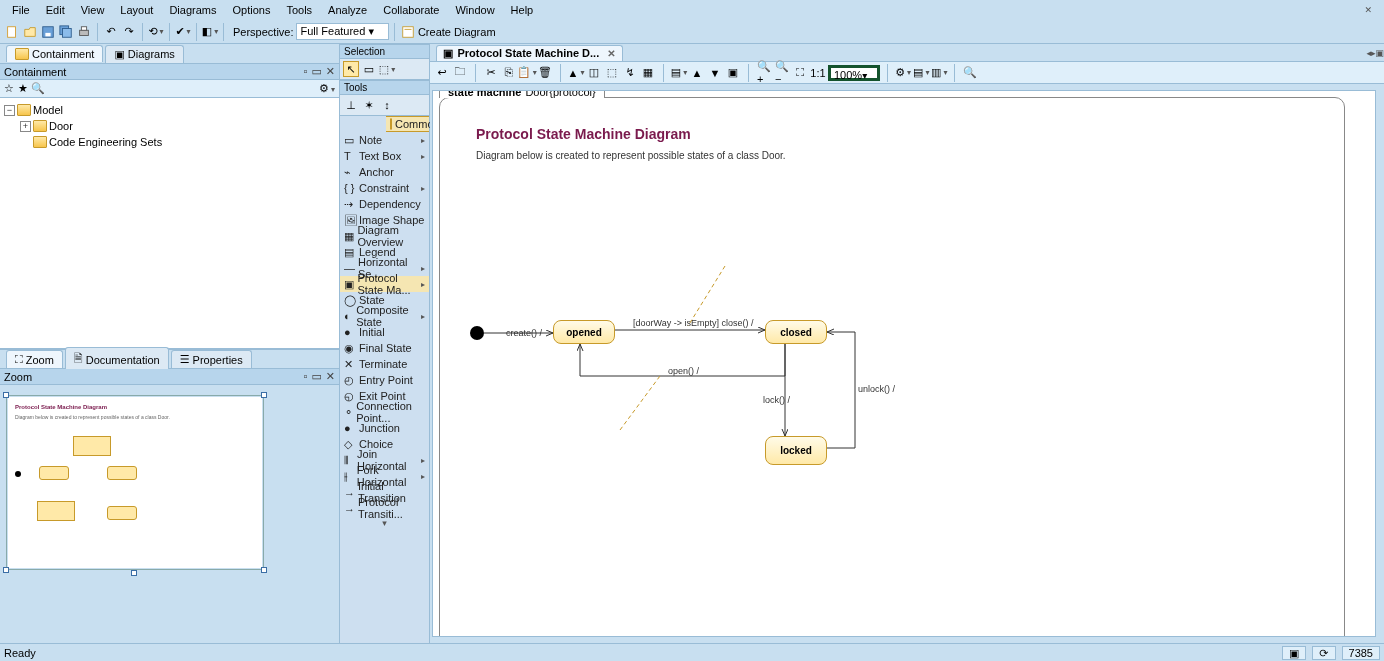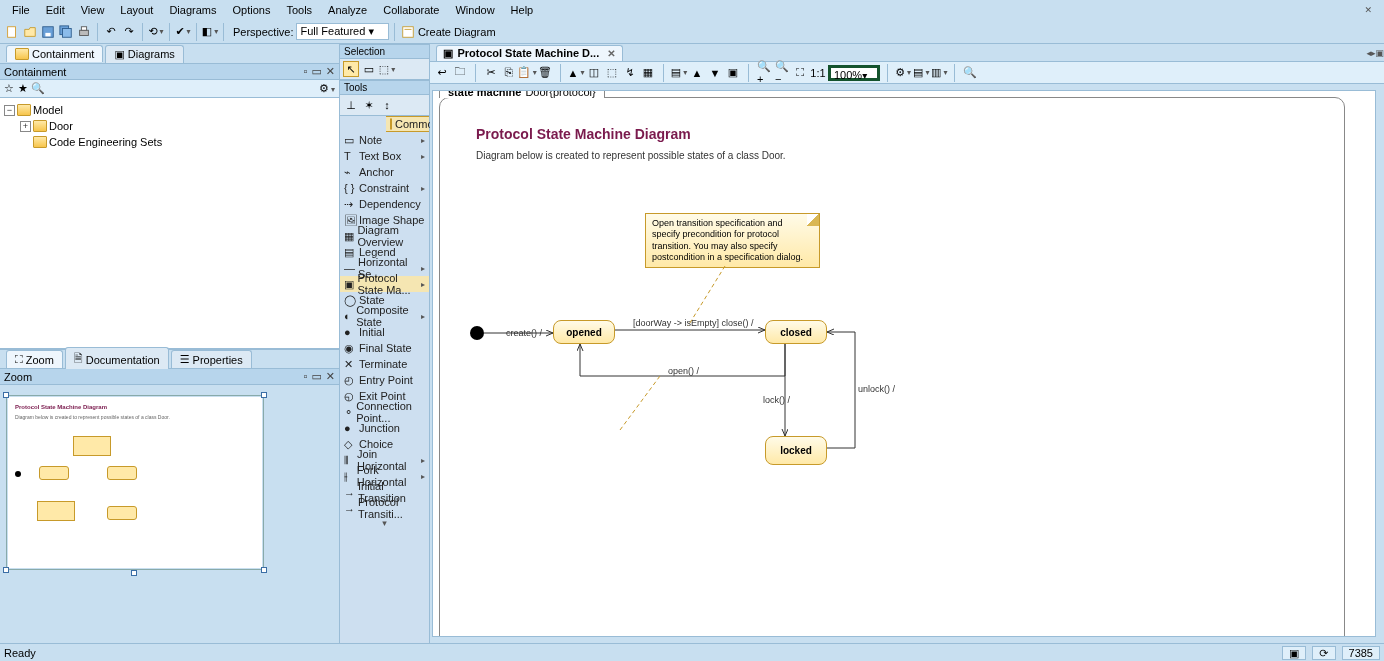--- a/index.html
+++ b/index.html
@@ -414,21 +414,20 @@
 
       <div class="canvas-wrap">
         <div class="canvas-frame">
           <div class="frame-tab">
             <b>state machine</b>
               <span>Door{protocol}</span>
           </div>
           <div class="diag-title">Protocol State Machine Diagram</div>
           <div class="diag-desc">Diagram below is created to represent possible states of a class Door.</div>
 
-          <div class="note" style="left:205px; top:115px; width:175px;">Open transition specification and specify precondition for protocol transition. You may also specify postcondition in a specification dialog.</div>
 
           <div class="initial" style="left:30px; top:228px"></div>
           <div class="state" style="left:113px; top:222px; width:62px; height:24px">opened</div>
           <div class="state" style="left:325px; top:222px; width:62px; height:24px">closed</div>
           <div class="state" style="left:325px; top:338px; width:62px; height:29px">locked</div>
 
           <div class="lbl" style="left:66px; top:230px">create() /</div>
           <div class="lbl" style="left:193px; top:220px">[doorWay -&gt; isEmpty] close() /</div>
           <div class="lbl" style="left:228px; top:268px">open() /</div>
           <div class="lbl" style="left:323px; top:297px">lock() /</div>

